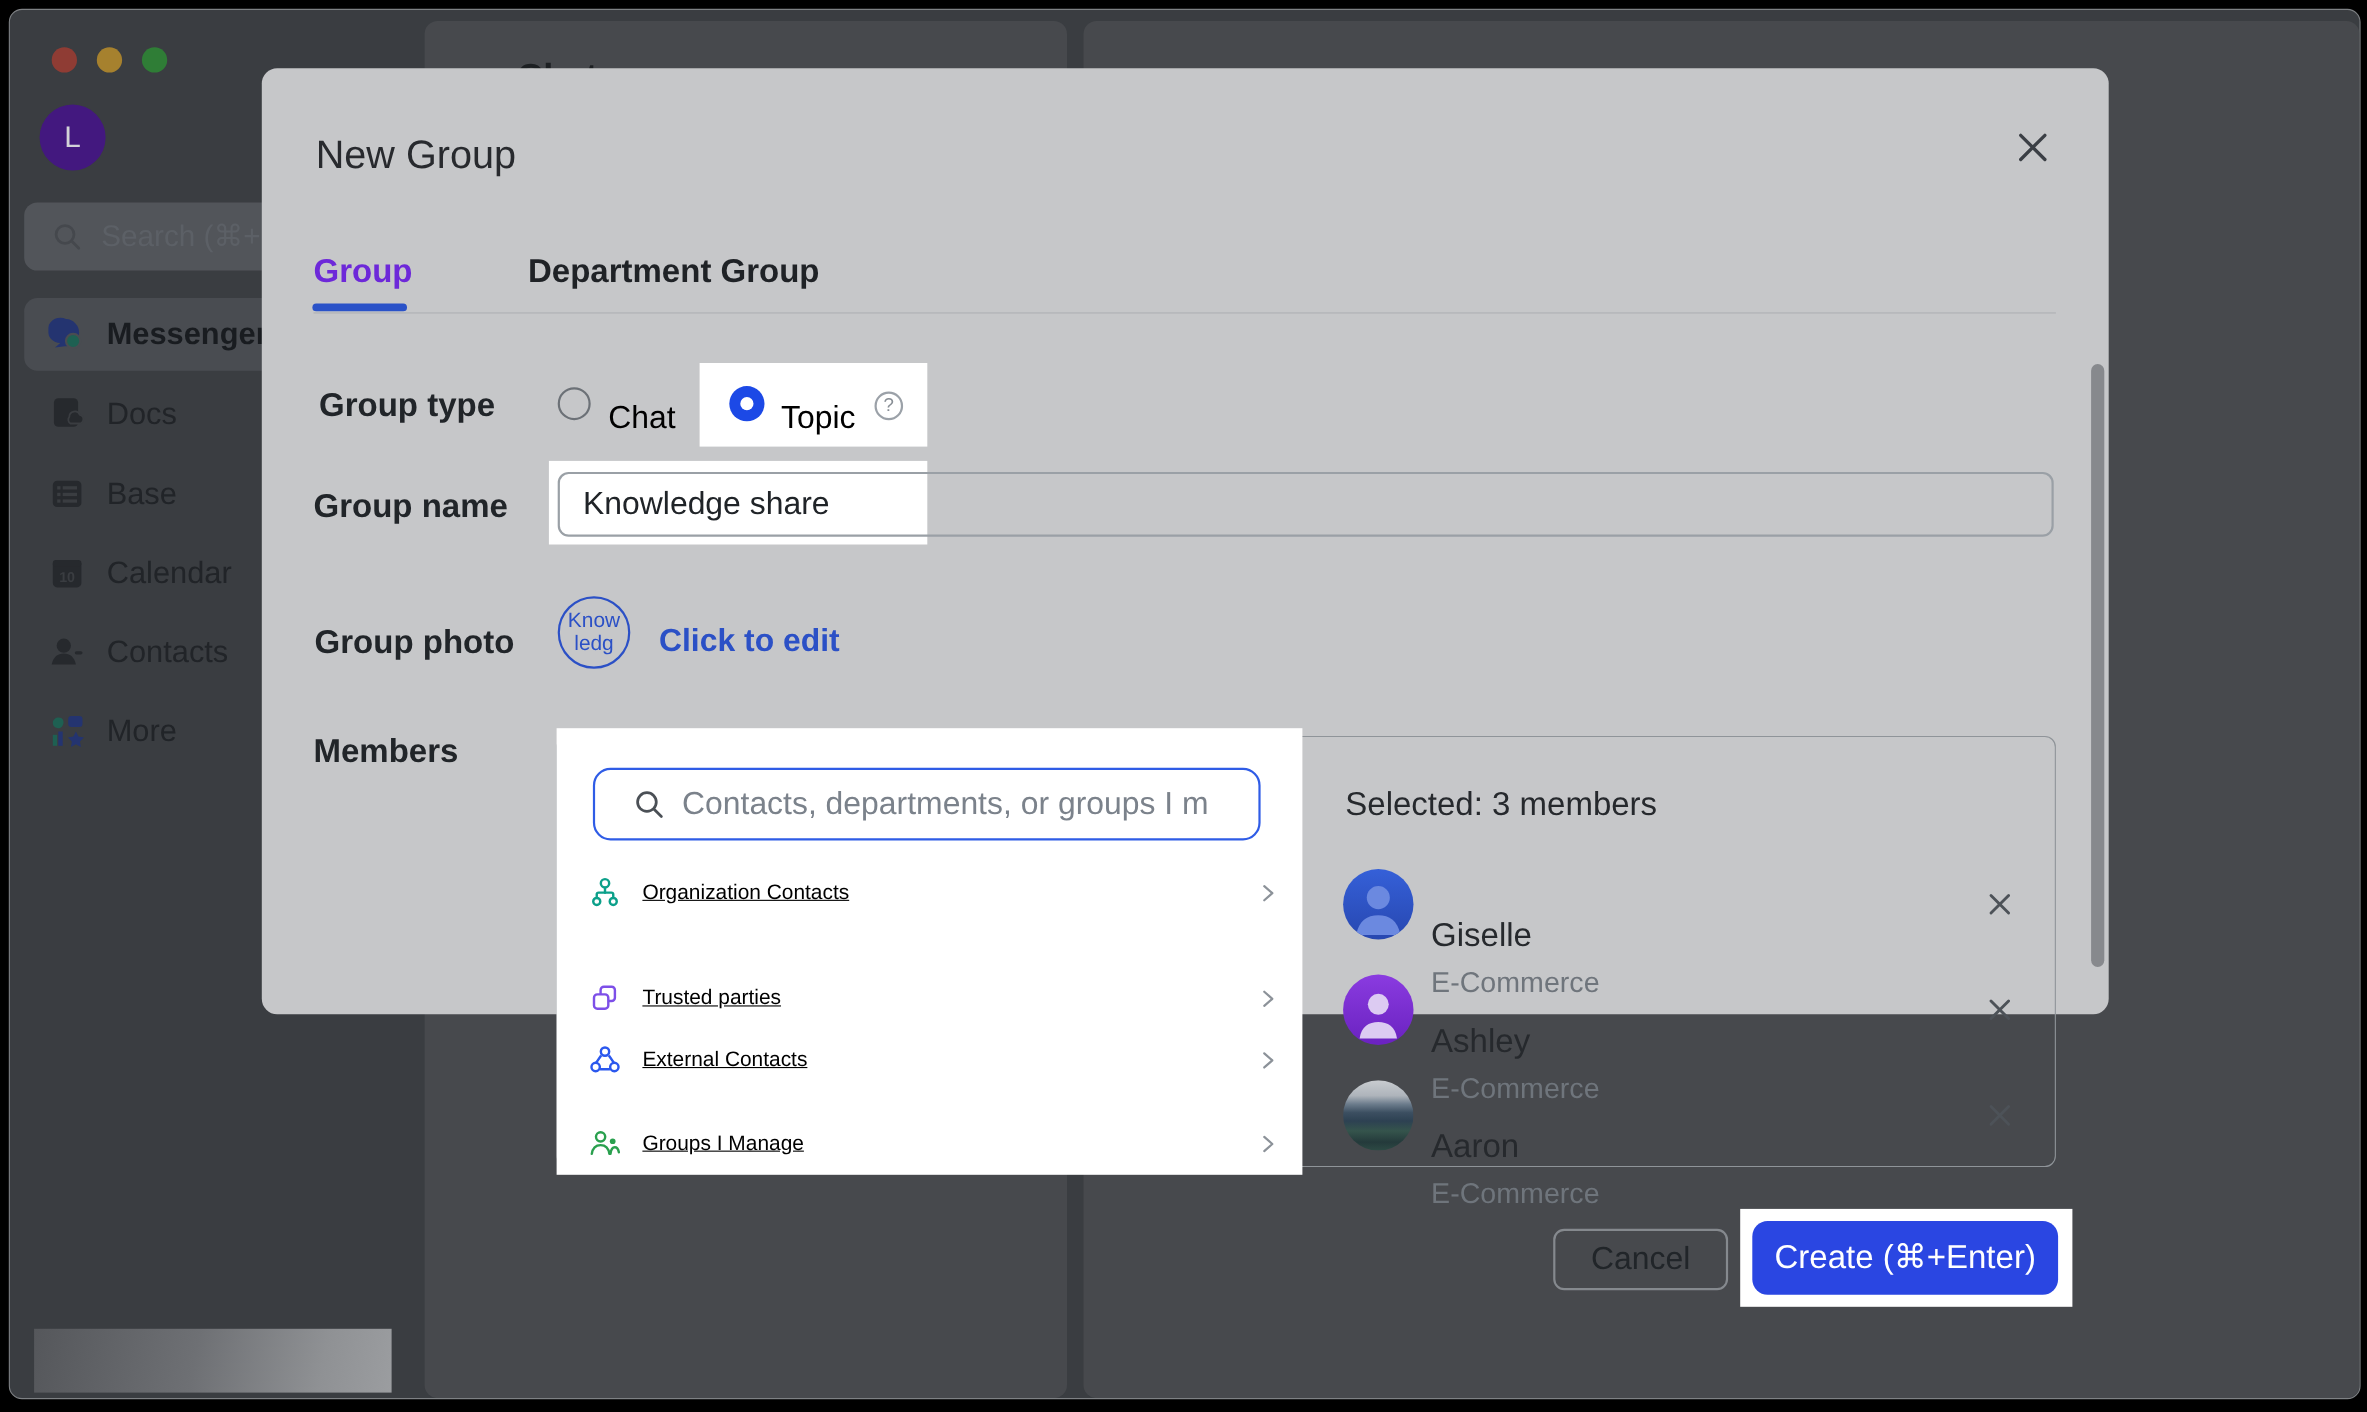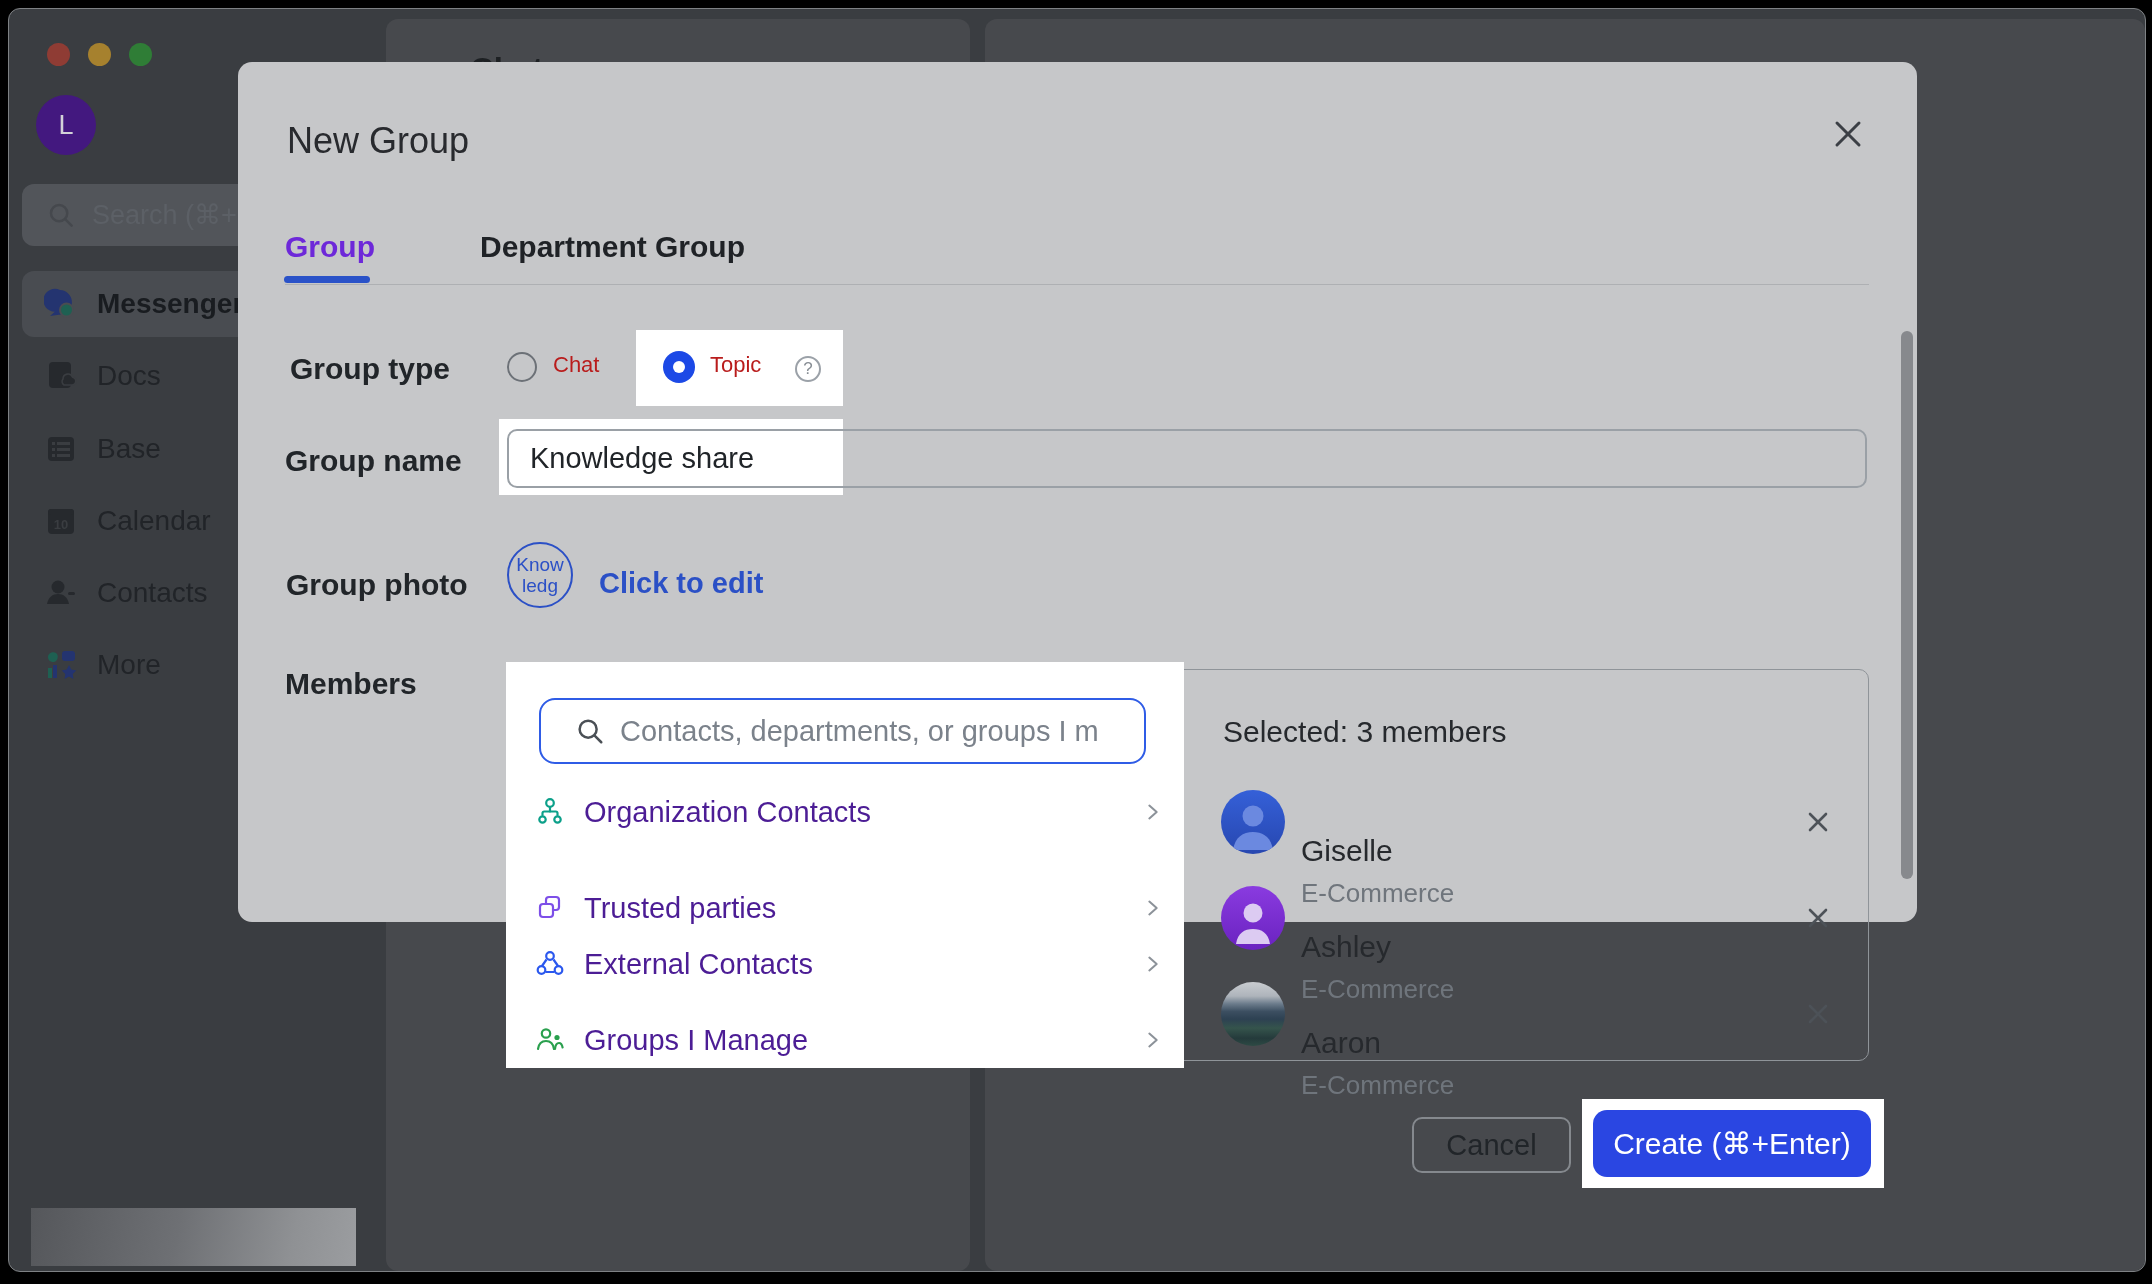--- a/index.html
+++ b/index.html
@@ -35,34 +35,34 @@
   .tab.off { color:#1f2226; }
   .tab-under { left:46px; top:214px; width:86px; height:7px; border-radius:3.5px; background:#2a52c8; }
   .m-div { left:47px; right:48px; top:222px; height:1px; background:#aeb0b3; }
 
   .flabel { font-size:30px; font-weight:700; color:#212529; }
   .spot { position:absolute; background:#fff; }
 
   .radio-off { left:269px; top:290px; width:30px; height:30px; border-radius:50%; border:2px solid #6c7177; }
   .radio-on  { left:425px; top:289px; width:32px; height:32px; border-radius:50%; background:#1c49e6; display:flex; align-items:center; justify-content:center; }
   .radio-on .dot { width:12px; height:12px; border-radius:50%; background:#fff; }
-  .rlabel { top:290px; font-size:22px; color:#b91c1c; }
+  .rlabel { top:302px; font-size:29px; color:#000000; }
   .help { left:557px; top:294px; width:26px; height:26px; border-radius:50%; border:2px solid #9ba1a8; color:#878d94; font-size:17px; display:flex; align-items:center; justify-content:center; }
 
   .gname-input { left:269px; top:367px; width:1360px; height:59px; border:2px solid #9aa0a6; border-radius:10px; display:flex; align-items:center; padding-left:21px; font-size:29px; color:#202428; }
 
   .photo-circle { left:269px; top:480px; width:66px; height:66px; border-radius:50%; border:2.5px solid #2b50c6; color:#2b50c6; font-size:19px; line-height:21px; font-weight:500; display:flex; align-items:center; justify-content:center; text-align:center; }
   .edit-link { left:361px; top:505px; font-size:29px; font-weight:700; color:#2b50c6; cursor:pointer; }
 
   .mem-box { left:268px; top:607px; width:1363px; height:392px; border:1.5px solid #8f9499; border-radius:10px; }
   .mem-panel { left:268px; top:600px; width:678px; height:406px; background:#fff; }
   .mem-search { left:301px; top:636px; width:607px; height:66px; border:2.5px solid #2f5ce6; border-radius:16px; background:#fff; display:flex; align-items:center; gap:15px; padding:0 10px 0 34px; overflow:hidden; }
   .mem-search .ph { font-size:29px; color:#7b828b; white-space:nowrap; }
   .pick-row { left:286px; width:640px; height:44px; display:flex; align-items:center; gap:18px; padding-left:10px; cursor:pointer; }
-  .pick-row .lbl { font-size:29px; color:#4c1d95; flex:1; }
+  .pick-row .lbl { font-size:19px; color:#000000; flex:1;text-decoration:underline; }
   .picon { width:32px; height:32px; flex:0 0 32px; }
 
   .sel-head { left:985px; top:653px; font-size:30px; color:#26292d; }
   .mrow-ava { left:983px; width:64px; height:64px; border-radius:50%; overflow:hidden; }
   .mrow-name { left:1063px; font-size:30px; font-weight:500; color:#26292d; }
   .mrow-dept { left:1063px; font-size:26px; color:#6f757c; }
   .mrow-x { width:30px; height:30px; left:1565px; display:flex; align-items:center; justify-content:center; cursor:pointer; }
 
   .m-scroll { left:1663px; top:269px; width:12px; height:548px; border-radius:6px; background:#87898d; }
 

